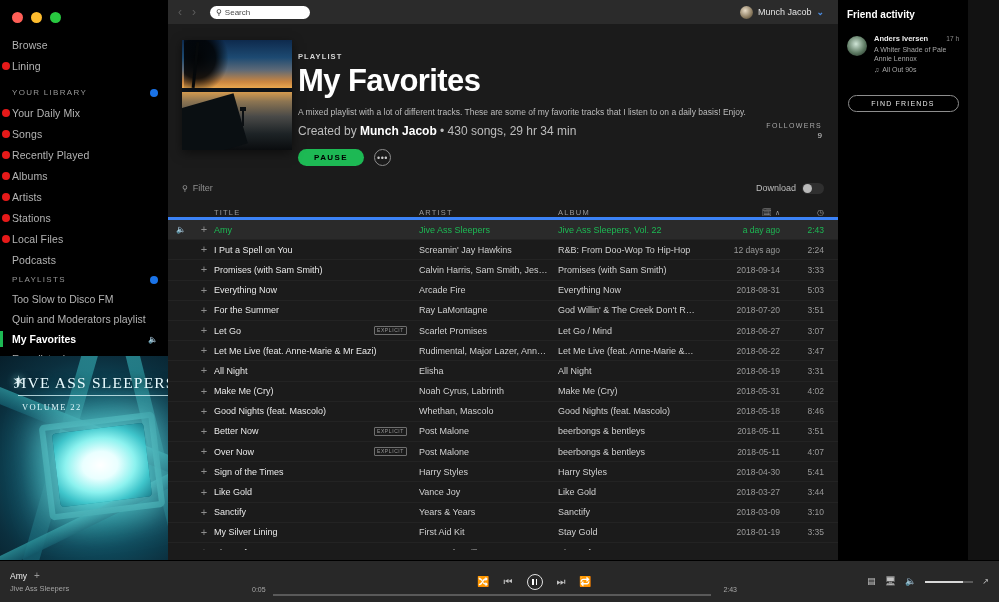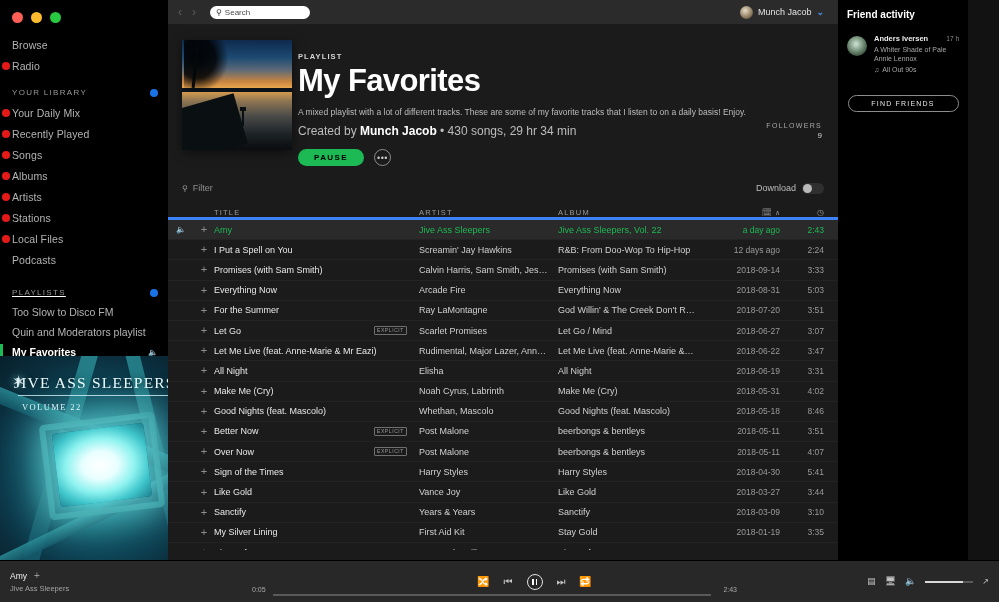--- a/index.html
+++ b/index.html
@@ -210,64 +210,64 @@
         <span class="tl yellow"></span>
         <span class="tl green"></span>
       </div>
 
       <div class="nav-top" style="margin-top:14px;">
         <div class="nav-item">
           <span>Browse</span>
         </div>
         <div class="nav-item">
           <span class="dot"></span>
-          <span>Radio</span>
+          <span>Lining</span>
         </div>
       </div>
 
       <div class="sec-head">
         <span class="sec-title">YOUR LIBRARY</span>
         <span class="bluedot"></span>
       </div>
 
       <div>
         <div class="nav-item">
           <span class="dot"></span>
           <span>Your Daily Mix</span>
         </div>
         <div class="nav-item">
           <span class="dot"></span>
+          <span>Songs</span>
+        </div>
+        <div class="nav-item">
+          <span class="dot"></span>
           <span>Recently Played</span>
         </div>
         <div class="nav-item">
           <span class="dot"></span>
-          <span>Songs</span>
-        </div>
-        <div class="nav-item">
-          <span class="dot"></span>
           <span>Albums</span>
         </div>
         <div class="nav-item">
           <span class="dot"></span>
           <span>Artists</span>
         </div>
         <div class="nav-item">
           <span class="dot"></span>
           <span>Stations</span>
         </div>
         <div class="nav-item">
           <span class="dot"></span>
           <span>Local Files</span>
         </div>
         <div class="nav-item">
           <span>Podcasts</span>
         </div>
       </div>
 
-      <div class="sec-head" style="margin-top:20px;text-decoration:underline;">
+      <div class="sec-head" style="margin-top:7px;">
         <span class="sec-title">PLAYLISTS</span>
         <span class="bluedot"></span>
       </div>
 
       <div>
         <div class="pl-item">
           <span>Too Slow to Disco FM</span>
         </div>
         <div class="pl-item">
           <span>Quin and Moderators playlist</span>

